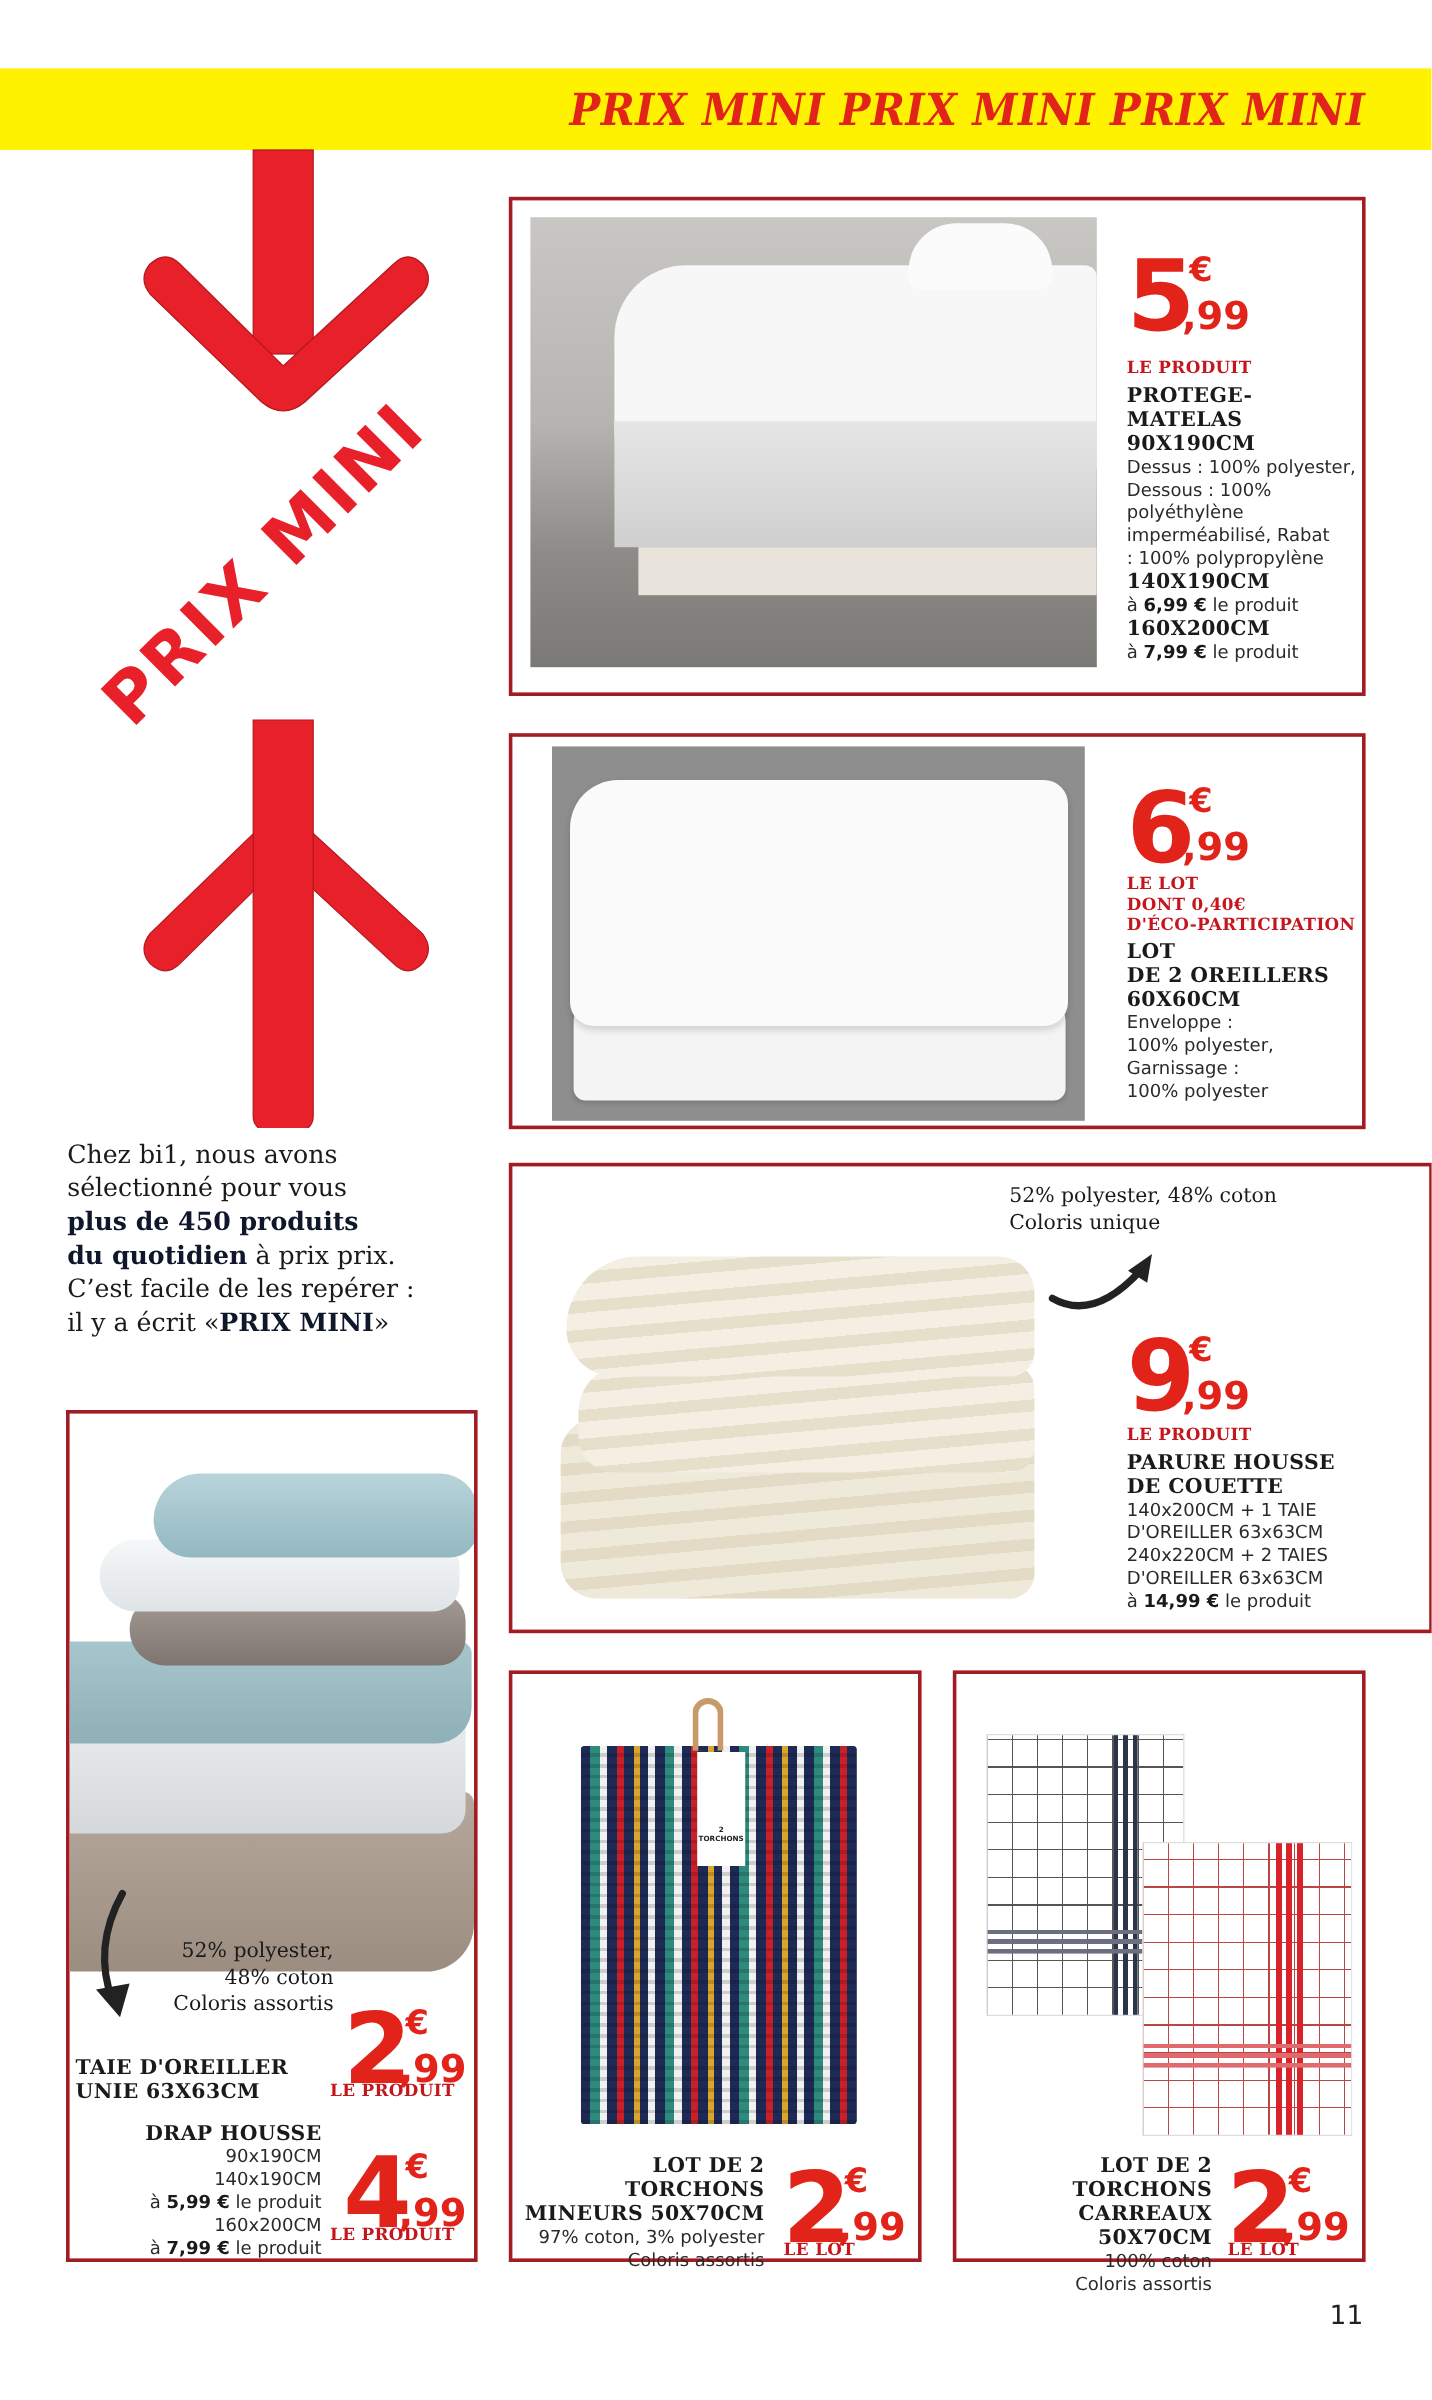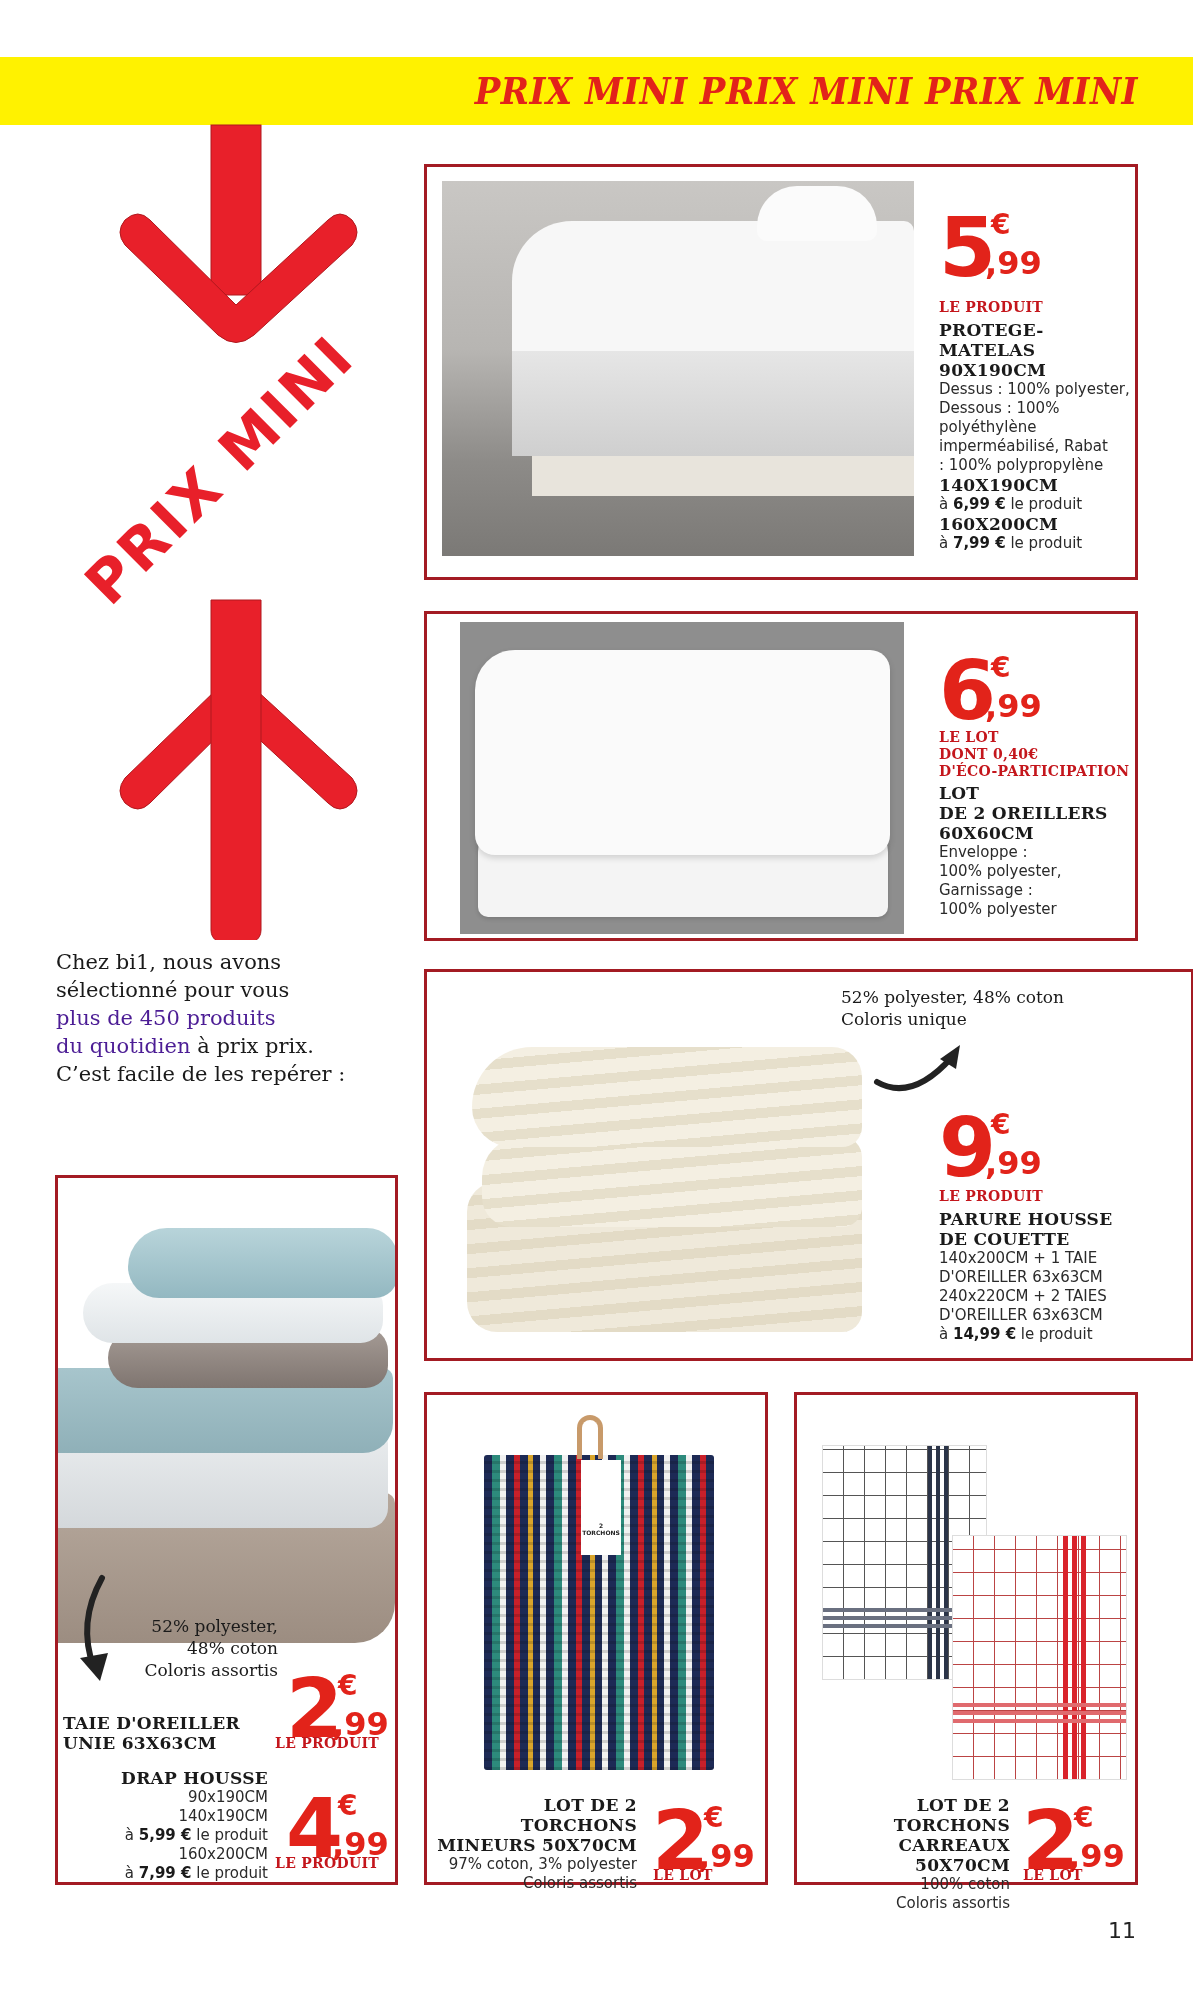--- a/index.html
+++ b/index.html
@@ -20,21 +20,21 @@
   .price .euro { position: absolute; font-size: 28px; line-height: 1; }
   .price .cents { position: absolute; font-size: 32px; line-height: 1; }
 
   .red-label { font-family: "DejaVu Serif", serif; font-weight: bold; color: #c4161c; font-size: 14px; letter-spacing: 0.3px; line-height: 17px; }
   .title { font-family: "DejaVu Serif", serif; font-weight: bold; color: #1a1a1a; font-size: 17px; line-height: 20px; letter-spacing: 0.3px; }
   .body { font-family: "DejaVu Sans", sans-serif; color: #2a2a2a; font-size: 15px; line-height: 19px; }
   .body b { font-weight: bold; color: #1a1a1a; }
 
   .info { position: absolute; }
   .intro { position: absolute; left: 56px; top: 948px; width: 350px; font-family: "DejaVu Serif", serif; font-size: 21px; line-height: 28px; color: #1a1a1a; }
-  .intro .red { color: #4c1d95; font-weight: normal; }
+  .intro .red { color: #0f172a; font-weight: bold; }
 
   .note { font-family: "DejaVu Serif", serif; font-size: 17px; line-height: 22px; color: #1a1a1a; }
 
   .page-num { position: absolute; left: 1108px; top: 1918px; font-size: 22px; color: #222; }
 </style>
 </head>
 <body>
 
 <div class="banner">
   <div class="banner-text">PRIX MINI PRIX MINI PRIX MINI</div>
@@ -107,20 +107,21 @@
     <div class="body">100% polyester</div>
   </div>
 </div>
 
 <div class="intro">
   <div>Chez bi1, nous avons</div>
   <div>sélectionné pour vous</div>
   <div class="red">plus de 450 produits</div>
   <div><span class="red">du quotidien</span><span> à prix prix.</span></div>
   <div>C’est facile de les repérer :</div>
+  <div><span>il y a écrit «</span><span class="red">PRIX MINI</span><span>»</span></div>
 </div>
 
 <div class="box" style="left:424px; top:969px; width:770px; height:392px;">
   <div class="ph" style="left:40px; top:55px; width:420px; height:320px;">
     <div style="position:absolute; left:0px; top:155px; width:395px; height:150px; background:repeating-linear-gradient(175deg,#efe9da 0 14px,#e3dbc6 14px 24px); border-radius:30px 10px 20px 30px;"></div>
     <div style="position:absolute; left:15px; top:110px; width:380px; height:90px; background:repeating-linear-gradient(175deg,#f4efe2 0 14px,#e6dfcb 14px 24px); border-radius:40px 20px 20px 30px;"></div>
     <div style="position:absolute; left:5px; top:20px; width:390px; height:100px; background:repeating-linear-gradient(175deg,#f4efe2 0 14px,#e6dfcb 14px 24px); border-radius:60px 30px 20px 40px;"></div>
   </div>
   <div class="info note" style="left:414px; top:14px; width:290px;">
     <div>52% polyester, 48% coton</div>

